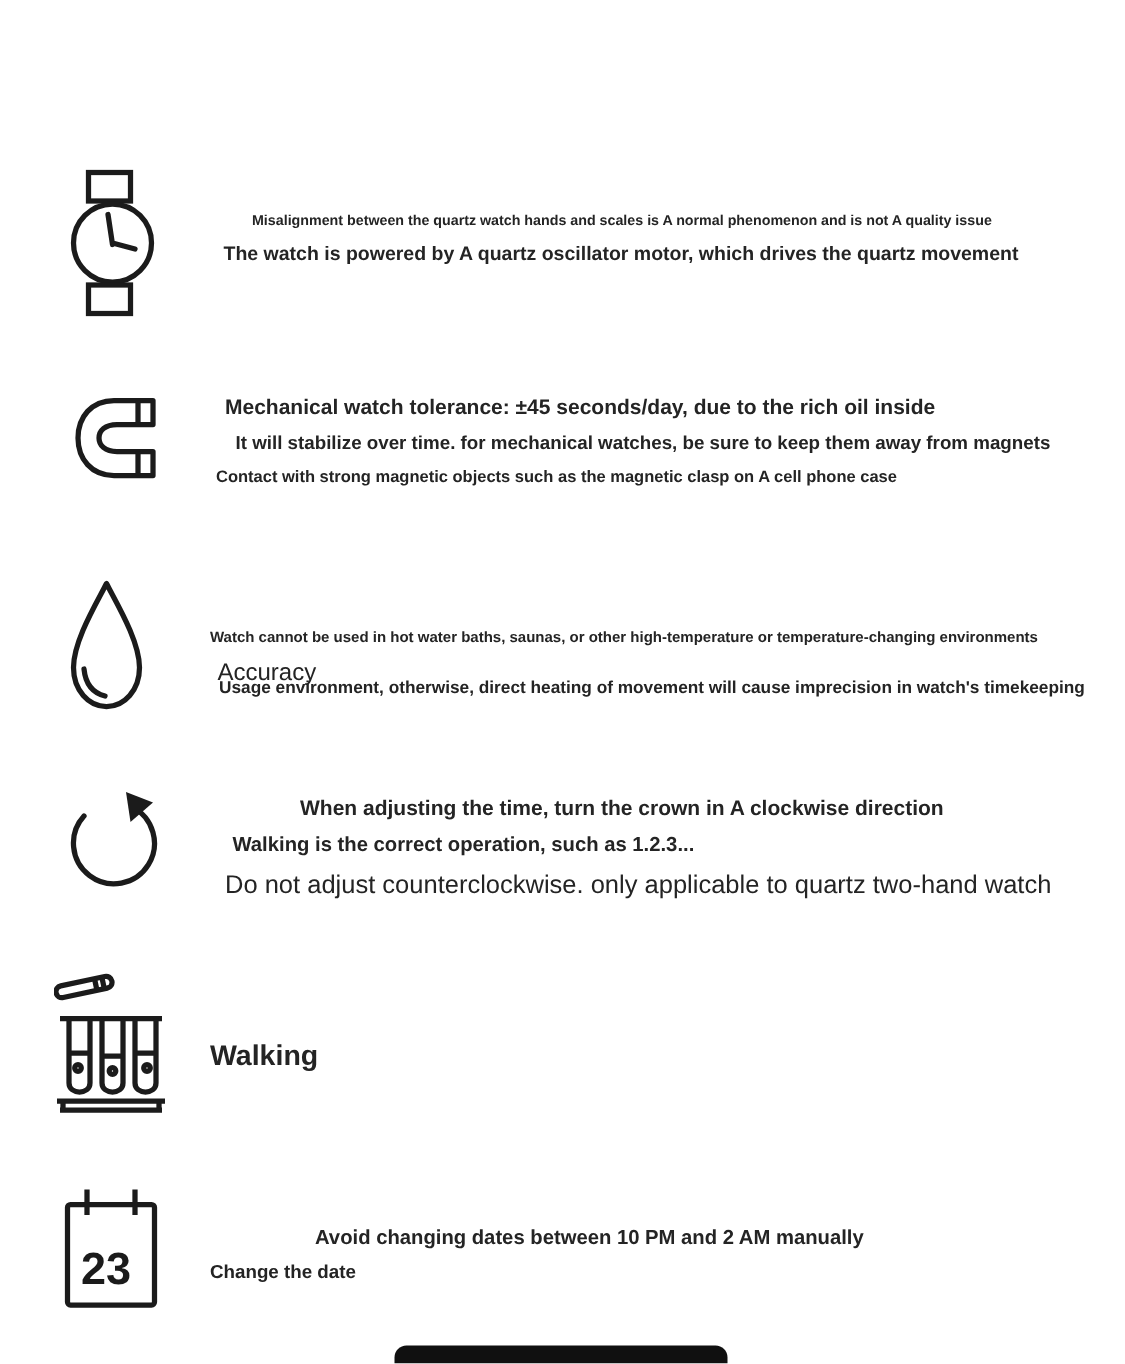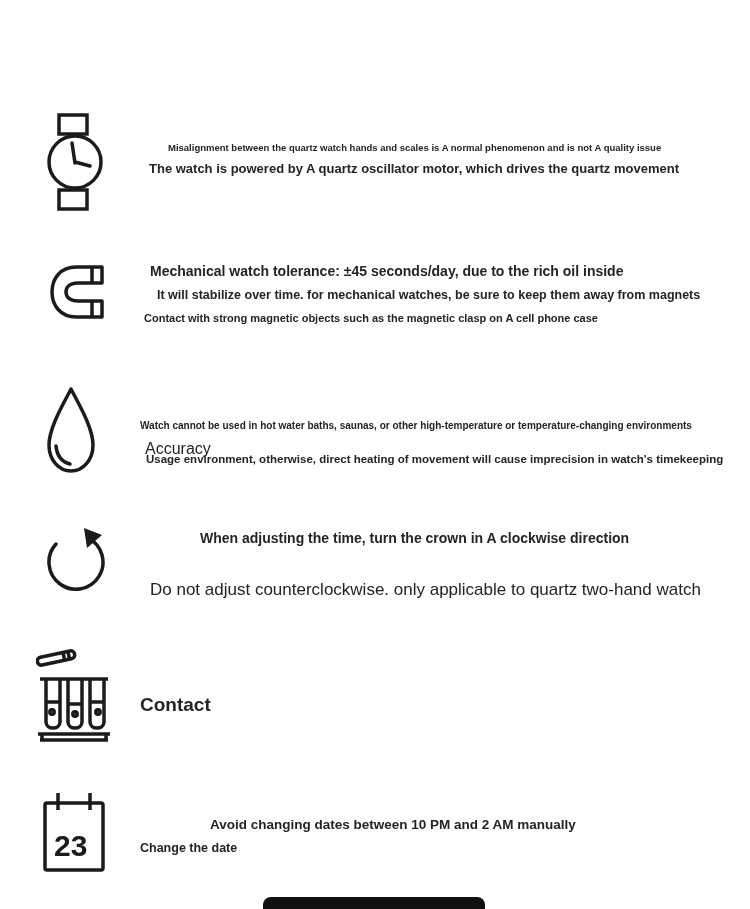--- a/index.html
+++ b/index.html
@@ -87,40 +87,41 @@
   <div class="line s3l2">Usage environment, otherwise, direct heating of movement will cause imprecision in watch's timekeeping</div>
   <div class="line s3l3">Accuracy</div>
 
   <div class="icon i4">
     <svg width="62" height="76" viewBox="0 0 62 76" aria-hidden="true">
       <path class="stroke" d="M12,22 A27,27 0 1 0 44,16" stroke-linecap="round"></path>
       <polygon points="58,13 40,6 43,26" fill="#1b1b1b"></polygon>
     </svg>
   </div>
   <div class="line s4l1">When adjusting the time, turn the crown in A clockwise direction</div>
+  <div class="line s4l2">Walking is the correct operation, such as 1.2.3...</div>
   <div class="line s4l3">Do not adjust counterclockwise. only applicable to quartz two-hand watch</div>
 
   <div class="icon i5">
     <svg width="76" height="98" viewBox="0 0 76 98" aria-hidden="true">
       <g transform="rotate(-12 20 12)">
         <rect class="stroke" x="1" y="8" width="38" height="8" rx="4" stroke-width="3"></rect>
         <path class="stroke" d="M28,8 L28,16 M33,8 L33,16" stroke-width="2"></path>
       </g>
       <path class="stroke" d="M4,33 L72,33" stroke-width="3"></path>
       <path class="stroke" d="M10,33 L10,76 C10,84 24,84 24,76 L24,33" stroke-width="3"></path>
       <path class="stroke" d="M32,33 L32,76 C32,84 46,84 46,76 L46,33" stroke-width="3"></path>
       <path class="stroke" d="M54,33 L54,76 C54,84 68,84 68,76 L68,33" stroke-width="3"></path>
       <path class="stroke" d="M11,56 L23,56 M33,58 L45,58 M55,56 L67,56" stroke-width="2.5"></path>
       <circle class="stroke" cx="16" cy="66" r="2.2" stroke-width="2"></circle>
       <circle class="stroke" cx="39" cy="68" r="2.2" stroke-width="2"></circle>
       <circle class="stroke" cx="62" cy="66" r="2.2" stroke-width="2"></circle>
       <path class="stroke" d="M2,88 L74,88 M6,88 L6,94 M70,88 L70,94 M4,94 L72,94" stroke-width="3"></path>
     </svg>
   </div>
-  <div class="line s5l2">Contact</div>
+  <div class="line s5l2">Walking</div>
 
   <div class="icon i6">
     <svg width="64" height="84" viewBox="0 0 64 84" aria-hidden="true">
       <rect class="stroke" x="3" y="13" width="58" height="67" rx="2"></rect>
       <path class="stroke" d="M16,3 L16,20 M48,3 L48,20"></path>
       <text x="12" y="66" font-size="30" font-weight="bold" fill="#1b1b1b" font-family="Liberation Sans, DejaVu Sans, sans-serif">23</text>
     </svg>
   </div>
   <div class="line s6l1">Avoid changing dates between 10 PM and 2 AM manually</div>
   <div class="line s6l2">Change the date</div>

